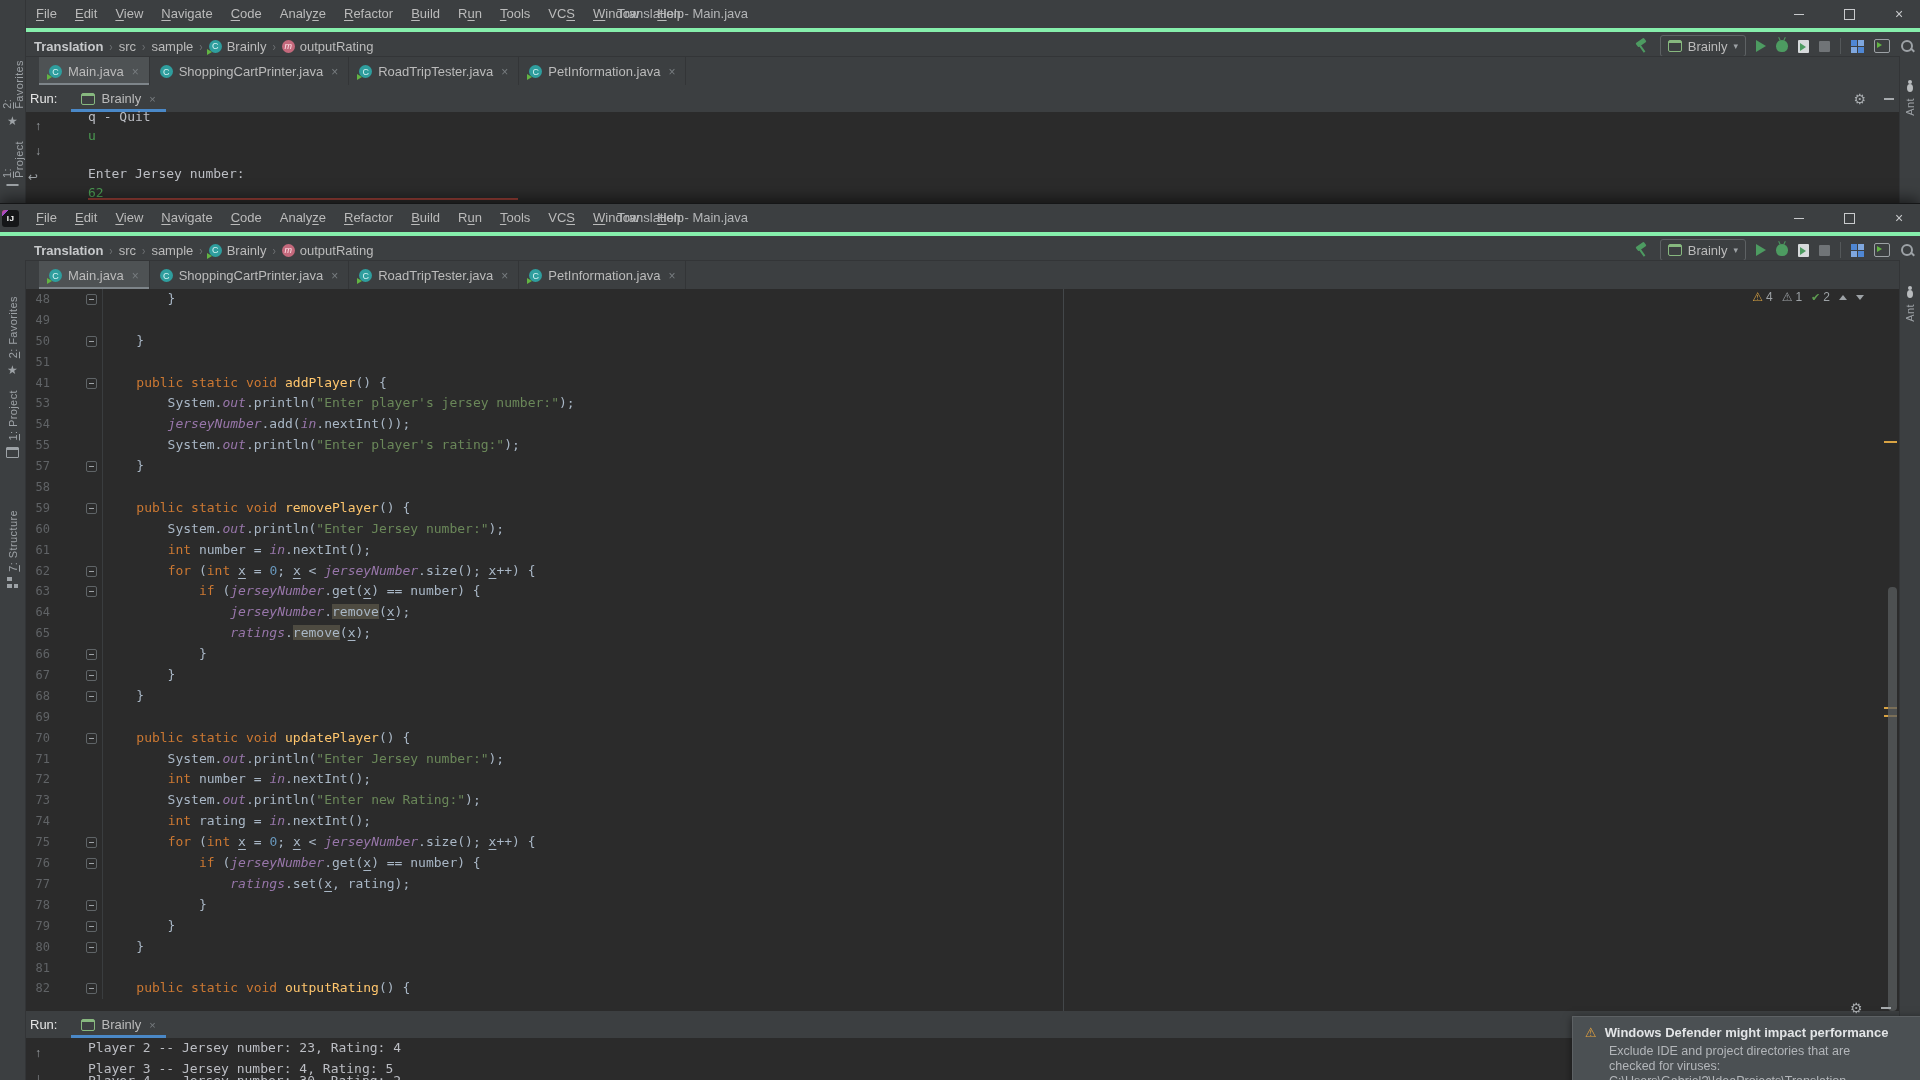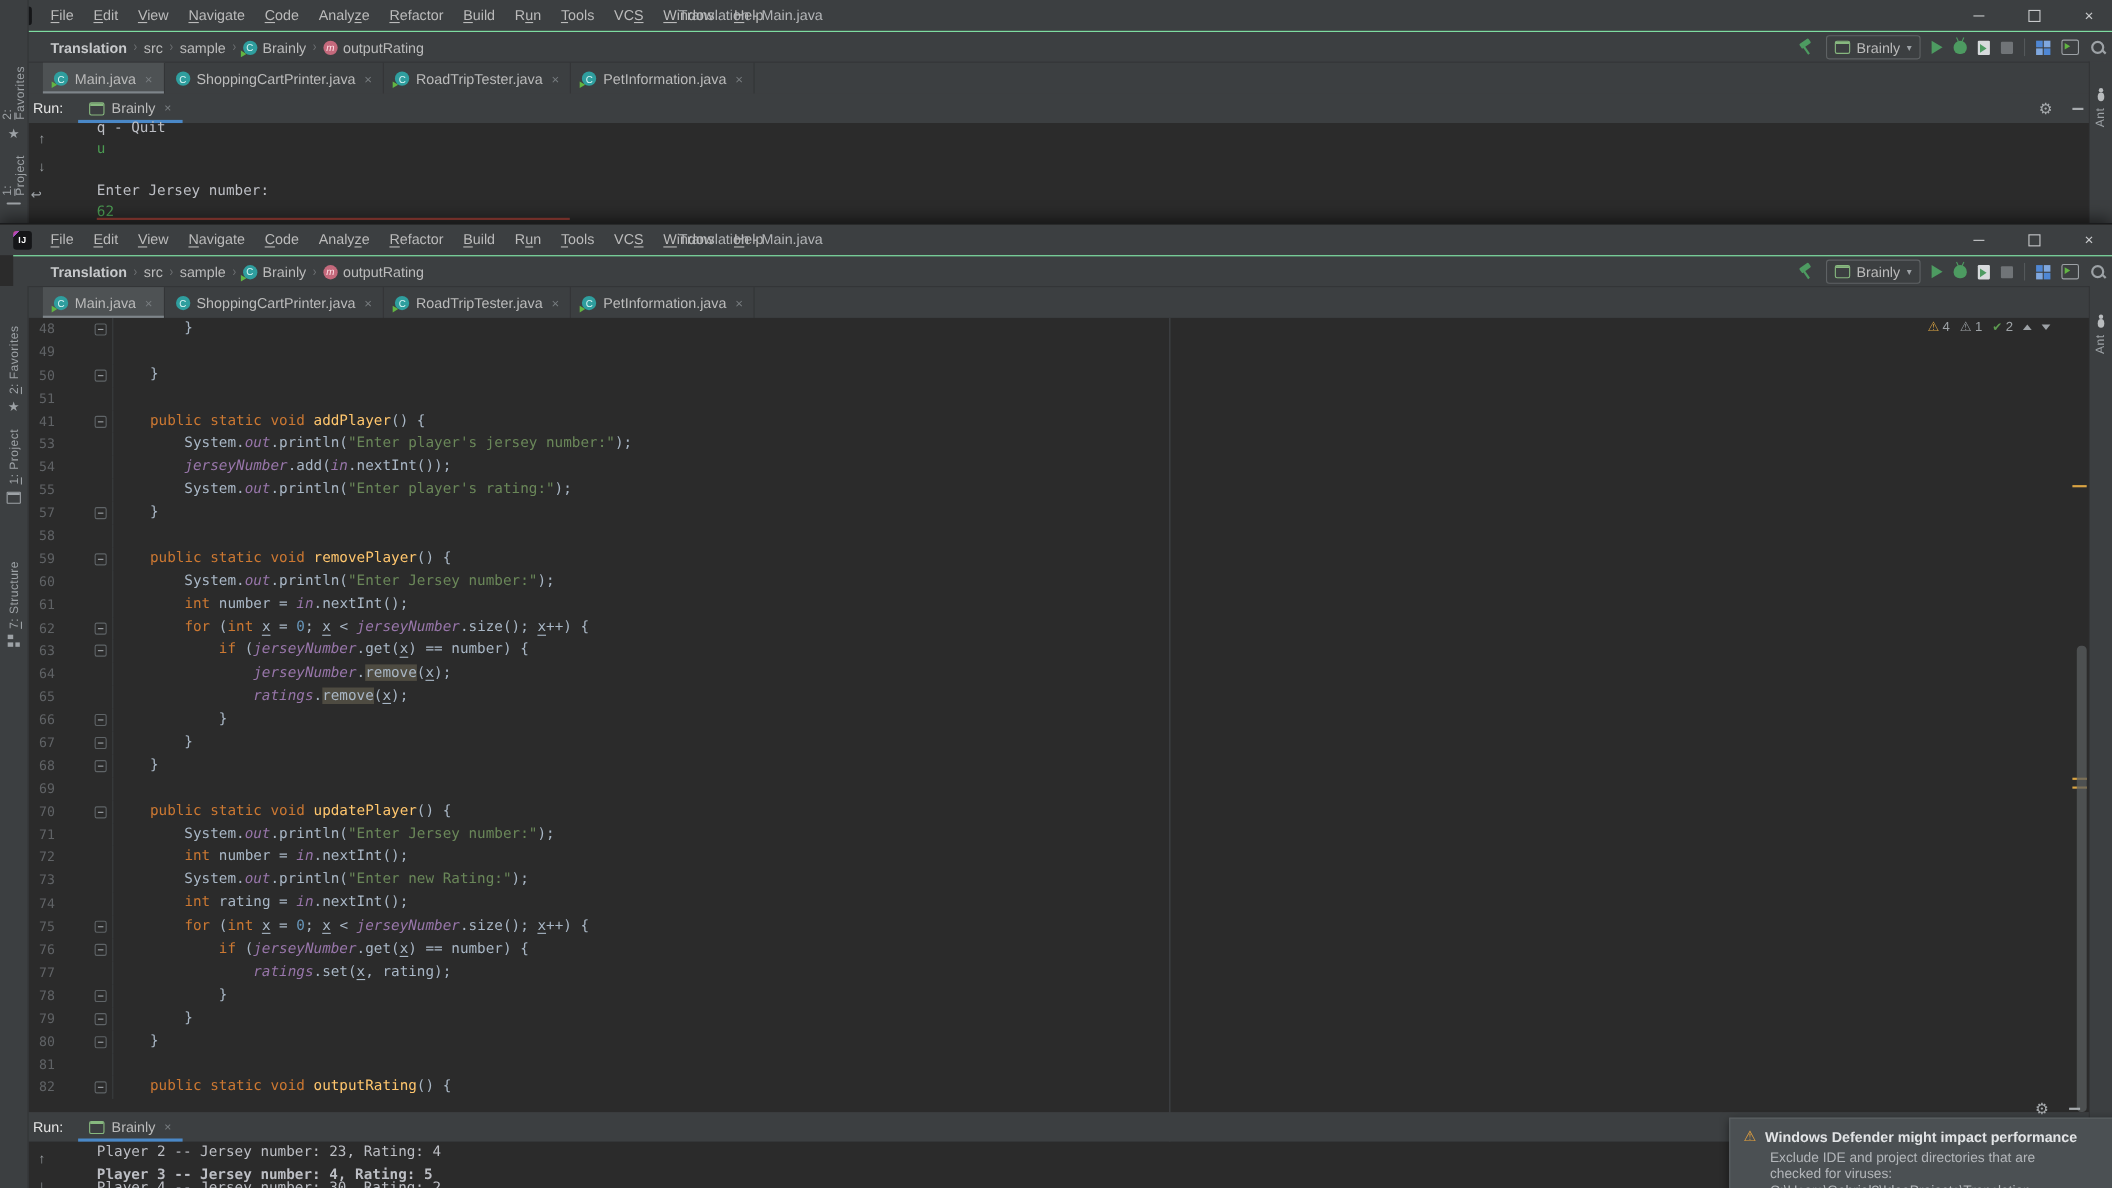--- a/index.html
+++ b/index.html
@@ -3,33 +3,33 @@
 <meta charset="utf-8">
 <style>
   html,body{margin:0;padding:0;background:#1e1f22;}
   .screen{position:relative;width:1920px;height:1080px;overflow:hidden;background:#2b2b2b;
           font-family:"Liberation Sans","DejaVu Sans",sans-serif;color:#bbbbbb;font-size:13px;-webkit-font-smoothing:antialiased;}
   .win{position:absolute;left:0;width:1920px;overflow:hidden;}
   #win1{top:0;height:203px;}
   #win2{top:203px;height:877px;border-top:1px solid #151617;box-shadow:0 -4px 14px rgba(0,0,0,.55);}
   
   .titlebar{position:absolute;left:0;right:0;top:0;height:28px;background:#3c3f41;display:flex;align-items:center;}
-  .app-logo{width:17px;height:17px;margin:0 8px 0 12px;border-radius:3px;background:linear-gradient(135deg,#e2447b 0%,#9a4fd0 18%,#151618 18%);
+  .app-logo{width:17px;height:17px;margin:0 8px 0 2px;border-radius:3px;background:linear-gradient(135deg,#e2447b 0%,#9a4fd0 18%,#151618 18%);
             color:#fff;font-size:8px;font-weight:bold;display:flex;align-items:center;justify-content:center;letter-spacing:.5px;}
   .menubar{display:flex;align-items:center;height:100%;}
   .menu-item{padding:0 9px;line-height:28px;color:#bbbbbb;cursor:default;}
   .menu-item u{text-decoration:underline;text-underline-offset:2px;}
   .win-title{position:absolute;left:617px;top:0;line-height:28px;color:#b4b6b8;}
   .win-controls{position:absolute;right:8px;top:0;height:28px;display:flex;align-items:center;gap:24px;}
   .wc{width:26px;height:18px;display:flex;align-items:center;justify-content:center;color:#c8cacc;}
   .wc-min{border-bottom:0;}
   .wc-min::after{content:"";width:10px;border-top:1px solid #c8cacc;}
   .wc-max::after{content:"";width:9px;height:9px;border:1px solid #c8cacc;}
   .wc-close{font-size:14px;}
-  .crumbbar{position:absolute;left:0;right:0;top:28px;height:28px;background:#3c3f41;border-top:1px solid #86efac;display:flex;align-items:center;margin-left:12px;}
+  .crumbbar{position:absolute;left:0;right:0;top:28px;height:28px;background:#3c3f41;border-top:4px solid #86efac;display:flex;align-items:center;}
   .crumbs{display:flex;align-items:center;margin-left:34px;gap:6px;}
   .crumb{color:#bbbbbb;display:flex;align-items:center;gap:5px;}
   .crumb.first{font-weight:bold;color:#c7c9cb;}
   .crumb-sep{color:#6d7073;font-size:10px;transform:scaleY(1.3);}
   .cls-circle{width:13px;height:13px;border-radius:50%;background:#2f9e9e;color:#d7f3f3;font-size:9px;display:flex;align-items:center;justify-content:center;position:relative;}
   .cls-circle .runmark{position:absolute;left:-2px;bottom:-2px;width:0;height:0;border-top:3px solid transparent;border-bottom:3px solid transparent;border-left:5px solid #62b543;}
   .mth-circle{width:13px;height:13px;border-radius:50%;background:#c4697c;color:#ffe3e8;font-size:9px;font-style:italic;display:flex;align-items:center;justify-content:center;}
   
   .toolcluster{position:absolute;right:6px;top:0;height:28px;display:flex;align-items:center;gap:10px;}
   .hammer{width:16px;height:16px;position:relative;}
@@ -79,21 +79,21 @@
   #win1 .console{left:25px;right:20px;top:112px;bottom:0;text-align:center;}
   #win2 .console{left:25px;right:20px;top:834px;bottom:0;}
   .cline{position:absolute;left:63px;white-space:pre;color:#bcbec4;}
   .cline.i{color:#4b9b52;}
   #console-top .cline:nth-child(1){top:-3px;}
   #console-top .cline:nth-child(2){top:16px;}
   #console-top .cline:nth-child(3){top:35px;}
   #console-top .cline:nth-child(4){top:54px;}
   #console-top .cline:nth-child(5){top:73px;}
   #console-bottom .cline:nth-child(1){top:2px;}
-  #console-bottom .cline:nth-child(2){top:23px;font-weight:bold;}
+  #console-bottom .cline:nth-child(2){top:23px;}
   #console-bottom .cline:nth-child(3){top:35px;}
   .redline{position:absolute;left:63px;top:86px;width:430px;height:2px;background:#9c4038;}
   .console-controls{position:absolute;left:0;top:8px;width:60px;}
   .cc{position:absolute;font-size:12px;color:#9da2a6;line-height:1;}
   .cc-play{color:#4d9b61;font-size:13px;}
   
   .editor{position:absolute;left:25px;top:85px;width:1875px;height:860px;background:#2b2b2b;overflow:hidden;}
   .marginguide{position:absolute;left:1038px;top:0;bottom:0;width:1px;background:#43474a;}
   .code-lines{position:absolute;left:0;top:0;right:40px;}
   .crow{display:flex;height:20.9px;line-height:20.9px;}

